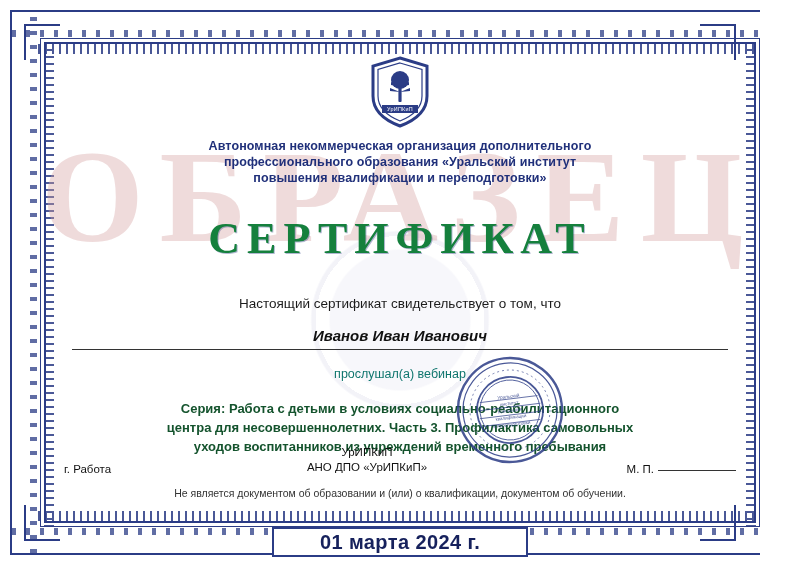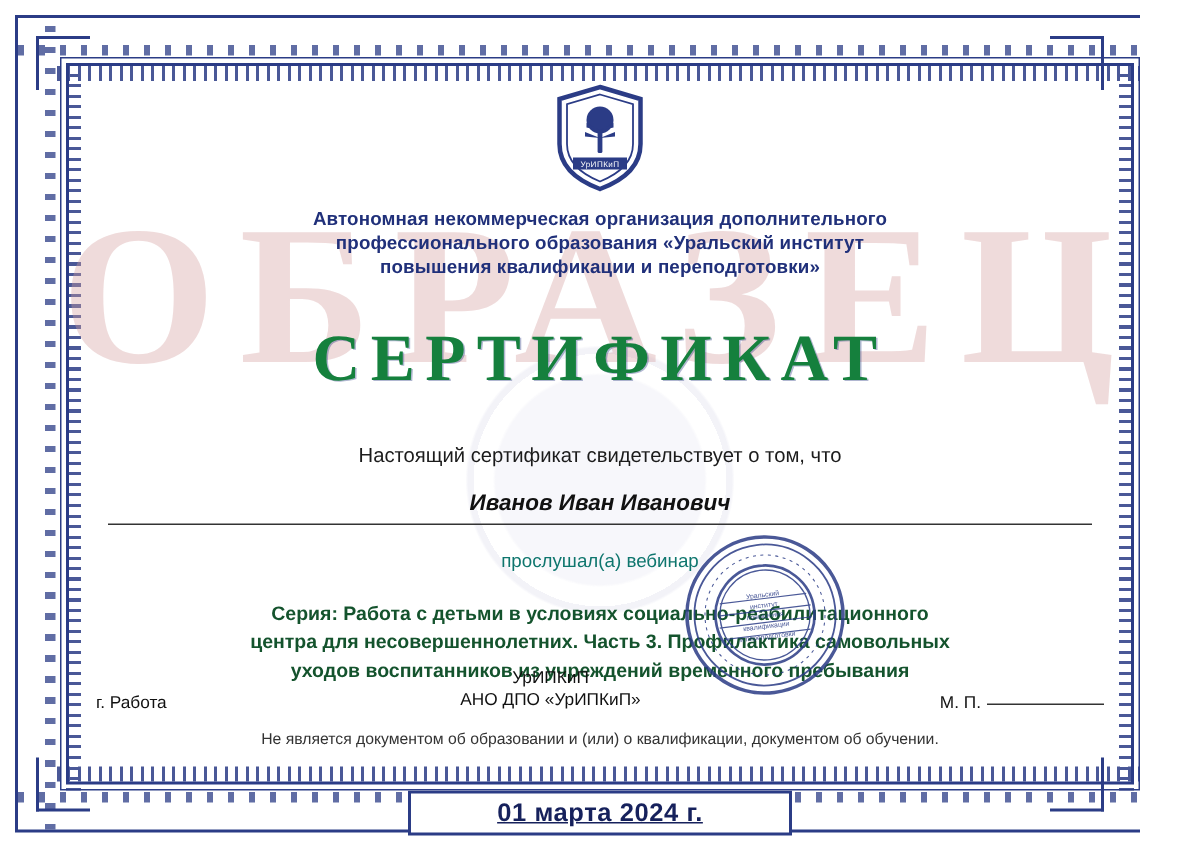--- a/index.html
+++ b/index.html
@@ -281,23 +281,22 @@
     border: 2px solid #2b3c86;
     box-sizing: border-box;
     display: flex;
     align-items: center;
     justify-content: center;
     z-index: 5;
   }
   .date-text {
     color: #16215c;
     font-weight: bold;
-    font-size: 17px;
+    font-size: 20px;
     letter-spacing: .4px;
-    text-decoration: underline;
   }
 
   
   .corner {
     position: absolute;
     width: 34px; height: 34px;
     border: 2px solid #2b3c86;
     z-index: 1;
   }
   .corner.tl { left: 24px; top: 24px; border-right: none; border-bottom: none; }

